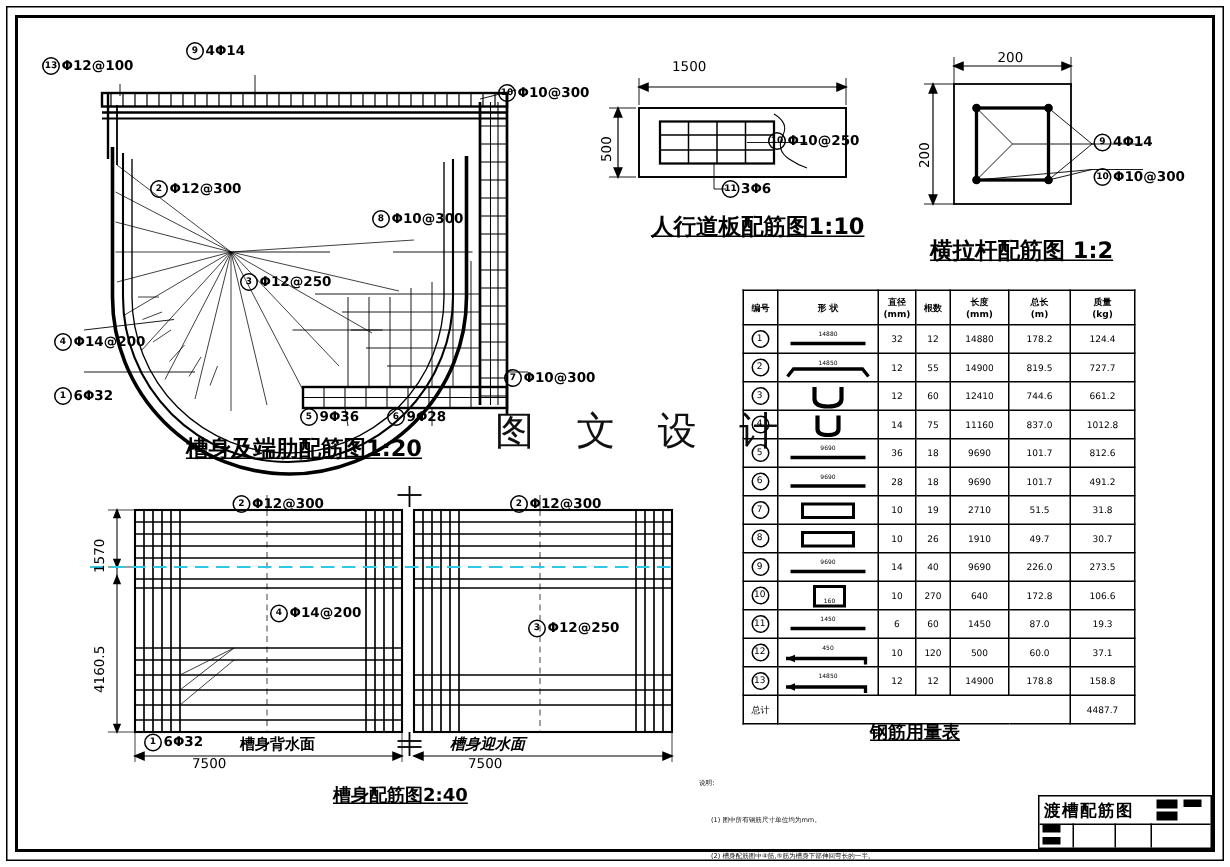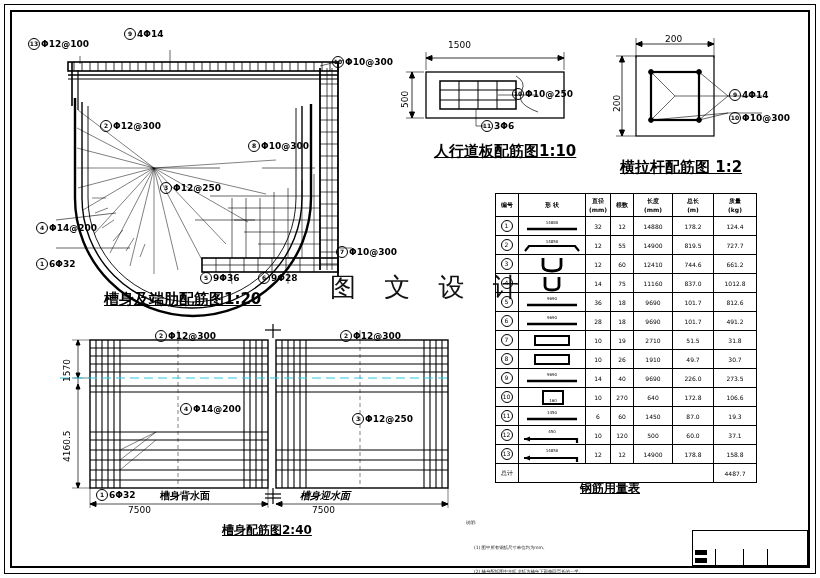--- a/index.html
+++ b/index.html
@@ -229,21 +229,21 @@
   </div>
   <div class="abs lbl" style="left:200px;top:272px;">
     <span class="circnum">5</span><span>9Φ36</span>
   </div>
   <div class="abs lbl" style="left:258px;top:272px;">
     <span class="circnum">6</span><span>9Φ28</span>
   </div>
   <div class="abs lbl" style="left:336px;top:246px;">
     <span class="circnum">7</span><span>Φ10@300</span>
   </div>
-  <div class="abs cap" style="left:104px;top:290px;">槽身及端肋配筋图1:20</div>
+  <div class="abs cap" style="left:124px;top:290px;">槽身及端肋配筋图1:20</div>
 
   <svg class="abs" style="left:398px;top:34px;" width="180" height="120" viewBox="0 0 180 120">
     <g stroke="#000" fill="none" stroke-width="1">
 
       <line x1="28" y1="24" x2="166" y2="24" stroke-width="0.8"></line>
       <path d="M28,24 l6,-2.5 l0,5 z" fill="#000"></path>
       <path d="M166,24 l-6,-2.5 l0,5 z" fill="#000"></path>
       <line x1="28" y1="18" x2="28" y2="36" stroke-width="0.6"></line>
       <line x1="166" y1="18" x2="166" y2="36" stroke-width="0.6"></line>
 
@@ -656,20 +656,26 @@
   <div class="abs tblcap">钢筋用量表</div>
 
   <div class="abs notes">
     <div>说明:</div>
     <div style="padding-left:8px;">(1) 图中所有钢筋尺寸单位均为mm。</div>
     <div style="padding-left:8px;">(2) 槽身配筋图中④筋,⑤筋为槽身下部伸回弯长的一半。</div>
     
   </div>
 
   <div id="title-block">
+    <div class="tb-top">
+      <div class="tb-name">渡槽配筋图</div>
+      <div class="tb-sq" style="left:78px;top:2px;width:14px;height:6px;"></div>
+      <div class="tb-sq" style="left:78px;top:10px;width:14px;height:6px;"></div>
+      <div class="tb-sq" style="left:96px;top:2px;width:12px;height:5px;"></div>
+    </div>
     <div class="tb-cell" style="left:0;width:22px;"></div>
     <div class="tb-cell" style="left:22px;width:28px;"></div>
     <div class="tb-cell" style="left:50px;width:24px;"></div>
     <div class="tb-sq" style="left:2px;top:19px;width:12px;height:5px;background:#000;"></div>
     <div class="tb-sq" style="left:2px;top:27px;width:12px;height:5px;background:#000;"></div>
   </div>
 
 </div>
 
 </body></html>

